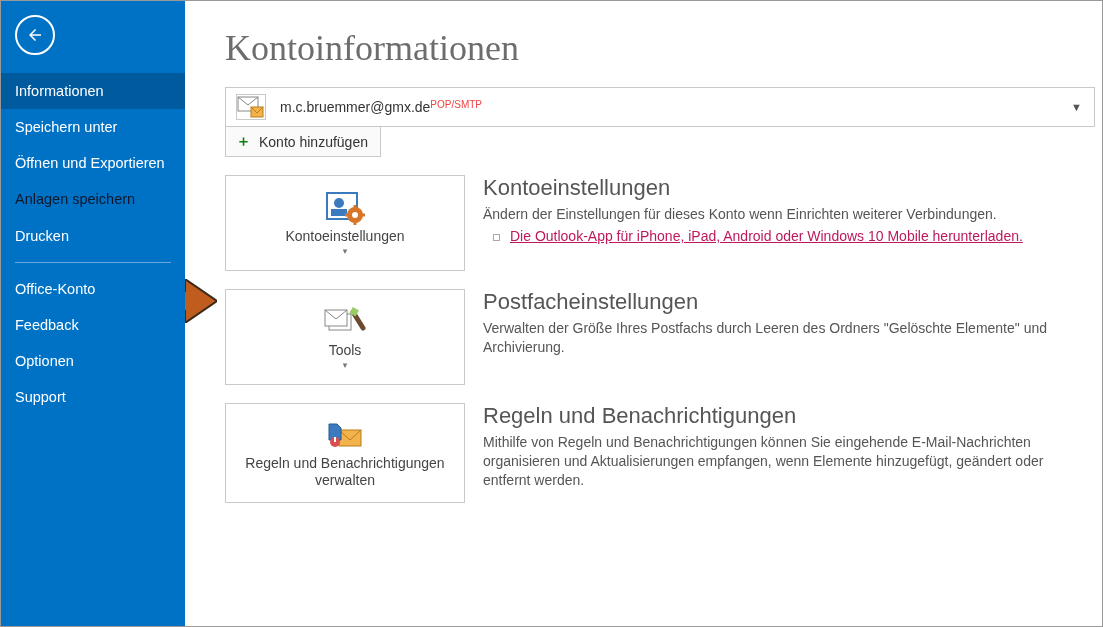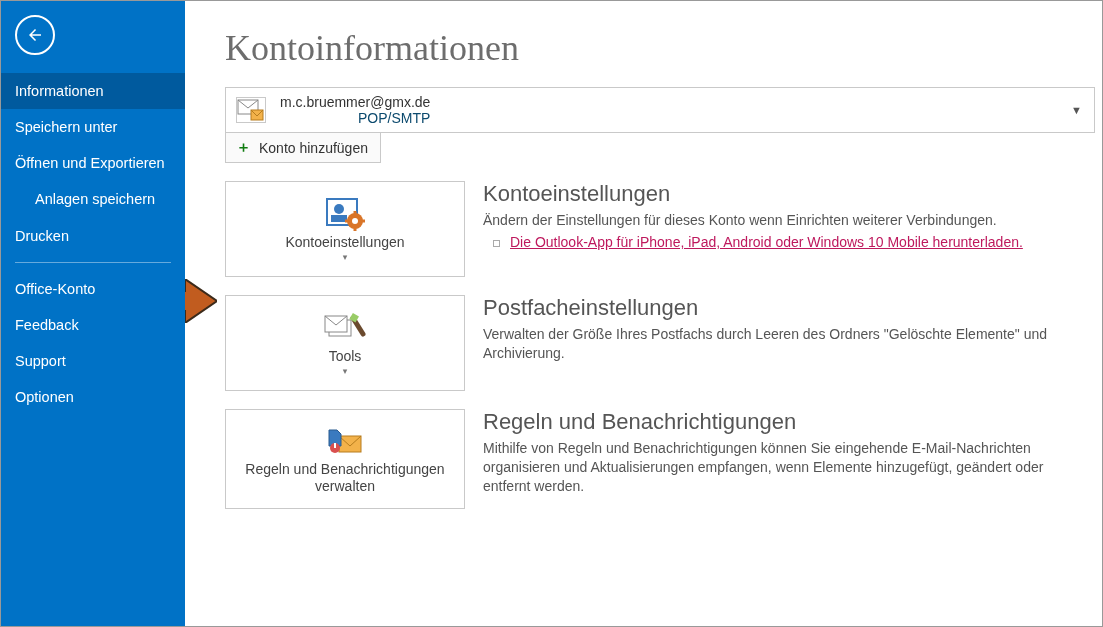--- a/index.html
+++ b/index.html
@@ -38,23 +38,22 @@
   .back-btn svg { fill: #fff; }
   .nav-item {
     padding: 9px 14px;
     cursor: pointer;
     line-height: 1.25;
   }
   .nav-item.active {
     background: #005a9e;
   }
   .nav-item.disabled {
-    color: #ffffff;
+    color: #0f172a;
     cursor: default;
-    margin-left: 20px;
   }
   .nav-divider {
     border-top: 1px solid rgba(255,255,255,0.4);
     margin: 8px 14px;
   }
   
   .main {
     flex: 1;
     padding: 18px 26px 20px 40px;
     position: relative;
@@ -75,23 +74,23 @@
     align-items: center;
     position: relative;
     background: #fff;
   }
   .account-icon {
     width: 30px; height: 26px;
     margin-right: 14px;
     border: 1px solid #c9c9c9;
   }
   .account-icon svg { display:block; }
-  .account-text { display: flex; flex-direction: column; text-align: right; }
+  .account-text { display: flex; flex-direction: row; }
   .account-email { font-size: 14px; color: #333; }
-  .account-type { font-size: 14px; color: #0c4a6e; }
+  .account-type { font-size: 10px; color: #ef4444; }
   .account-arrow { position: absolute; right: 12px; top: 50%; transform: translateY(-50%); color:#555; font-size: 11px; }
   .add-account {
     margin-top: 0px;
     border: 1px solid #c9c9c9;
     border-top: none;
     display: inline-flex;
     align-items: center;
     padding: 5px 12px 5px 10px;
     font-size: 14px;
     background: #fafafa;
@@ -182,22 +181,22 @@
     </div>
 
     <div class="nav-item active"><span>Informationen</span></div>
     <div class="nav-item"><span>Speichern unter</span></div>
     <div class="nav-item"><span>Öffnen und Exportieren</span></div>
     <div class="nav-item disabled"><span>Anlagen speichern</span></div>
     <div class="nav-item"><span>Drucken</span></div>
     <div class="nav-divider"></div>
     <div class="nav-item"><span>Office-Konto</span></div>
     <div class="nav-item"><span>Feedback</span></div>
+    <div class="nav-item"><span>Optionen</span></div>
     <div class="nav-item"><span>Support</span></div>
-    <div class="nav-item"><span>Optionen</span></div>
   </div>
 
   <div class="main">
 
     <svg class="overlay-arrow" viewBox="0 0 66 44">
       <polygon points="0,12 34,12 34,0 66,22 34,44 34,32 0,32" fill="#c15c1f" stroke="#3b2a1a" stroke-width="2"></polygon>
     </svg>
 
     <div class="page-title">Kontoinformationen</div>
 

